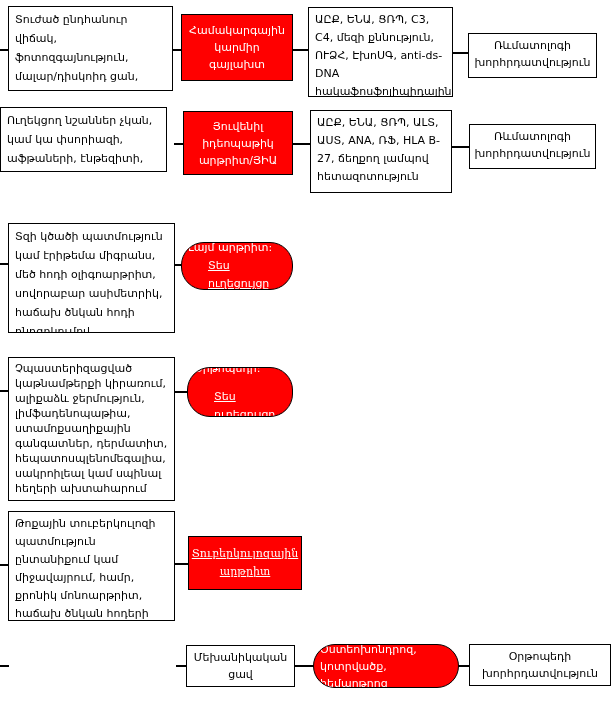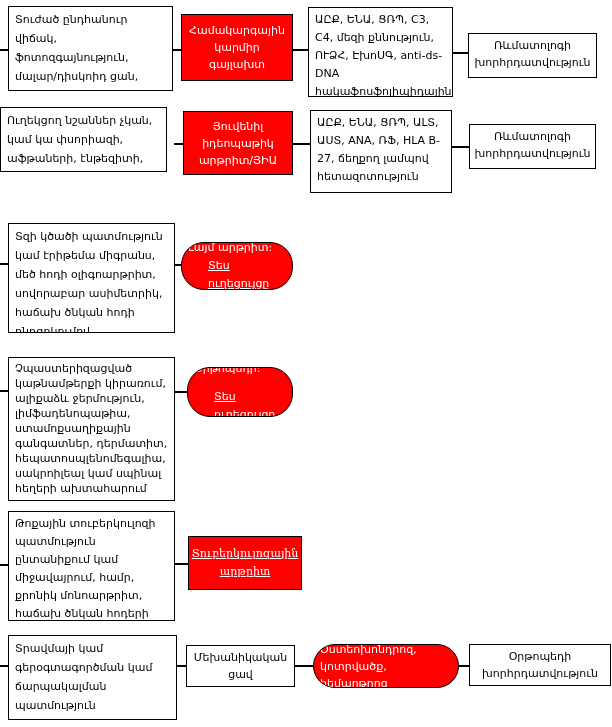--- a/index.html
+++ b/index.html
@@ -90,23 +90,20 @@
   <div class="hline" style="left:0;top:564px;width:9px;"></div>
   <div class="box mid" style="left:8px;top:511px;width:167px;height:110px;">
     <span>Թոքային տուբերկուլոզի պատմություն ընտանիքում կամ միջավայրում, համր, քրոնիկ մոնոարթրիտ, հաճախ ծնկան հոդերի կամ դաստակի</span>
   </div>
   <div class="hline" style="left:174px;top:563px;width:15px;"></div>
   <div class="box red serif" style="left:188px;top:536px;width:114px;height:54px;text-decoration:underline;">
     <span>Տուբերկուլոզային արթրիտ</span>
   </div>
 
   <div class="hline" style="left:0;top:665px;width:9px;"></div>
-  <div class="box" style="left:8px;top:635px;width:169px;height:85px;">
-    <span>Տրավմայի կամ գերօգտագործման կամ ճարպակալման պատմություն</span>
-  </div>
   <div class="hline" style="left:176px;top:665px;width:11px;"></div>
   <div class="box whitecenter" style="left:186px;top:645px;width:109px;height:42px;">
     <span>Մեխանիկական ցավ</span>
   </div>
   <div class="hline" style="left:294px;top:665px;width:20px;"></div>
   <div class="box red left" style="left:313px;top:644px;width:146px;height:44px;line-height:17px;">
     <span>Օստեոխոնդրոզ, կոտրվածք, հեմարթրոզ</span>
   </div>
   <div class="hline" style="left:458px;top:665px;width:12px;"></div>
   <div class="box whitecenter" style="left:469px;top:644px;width:142px;height:42px;">

